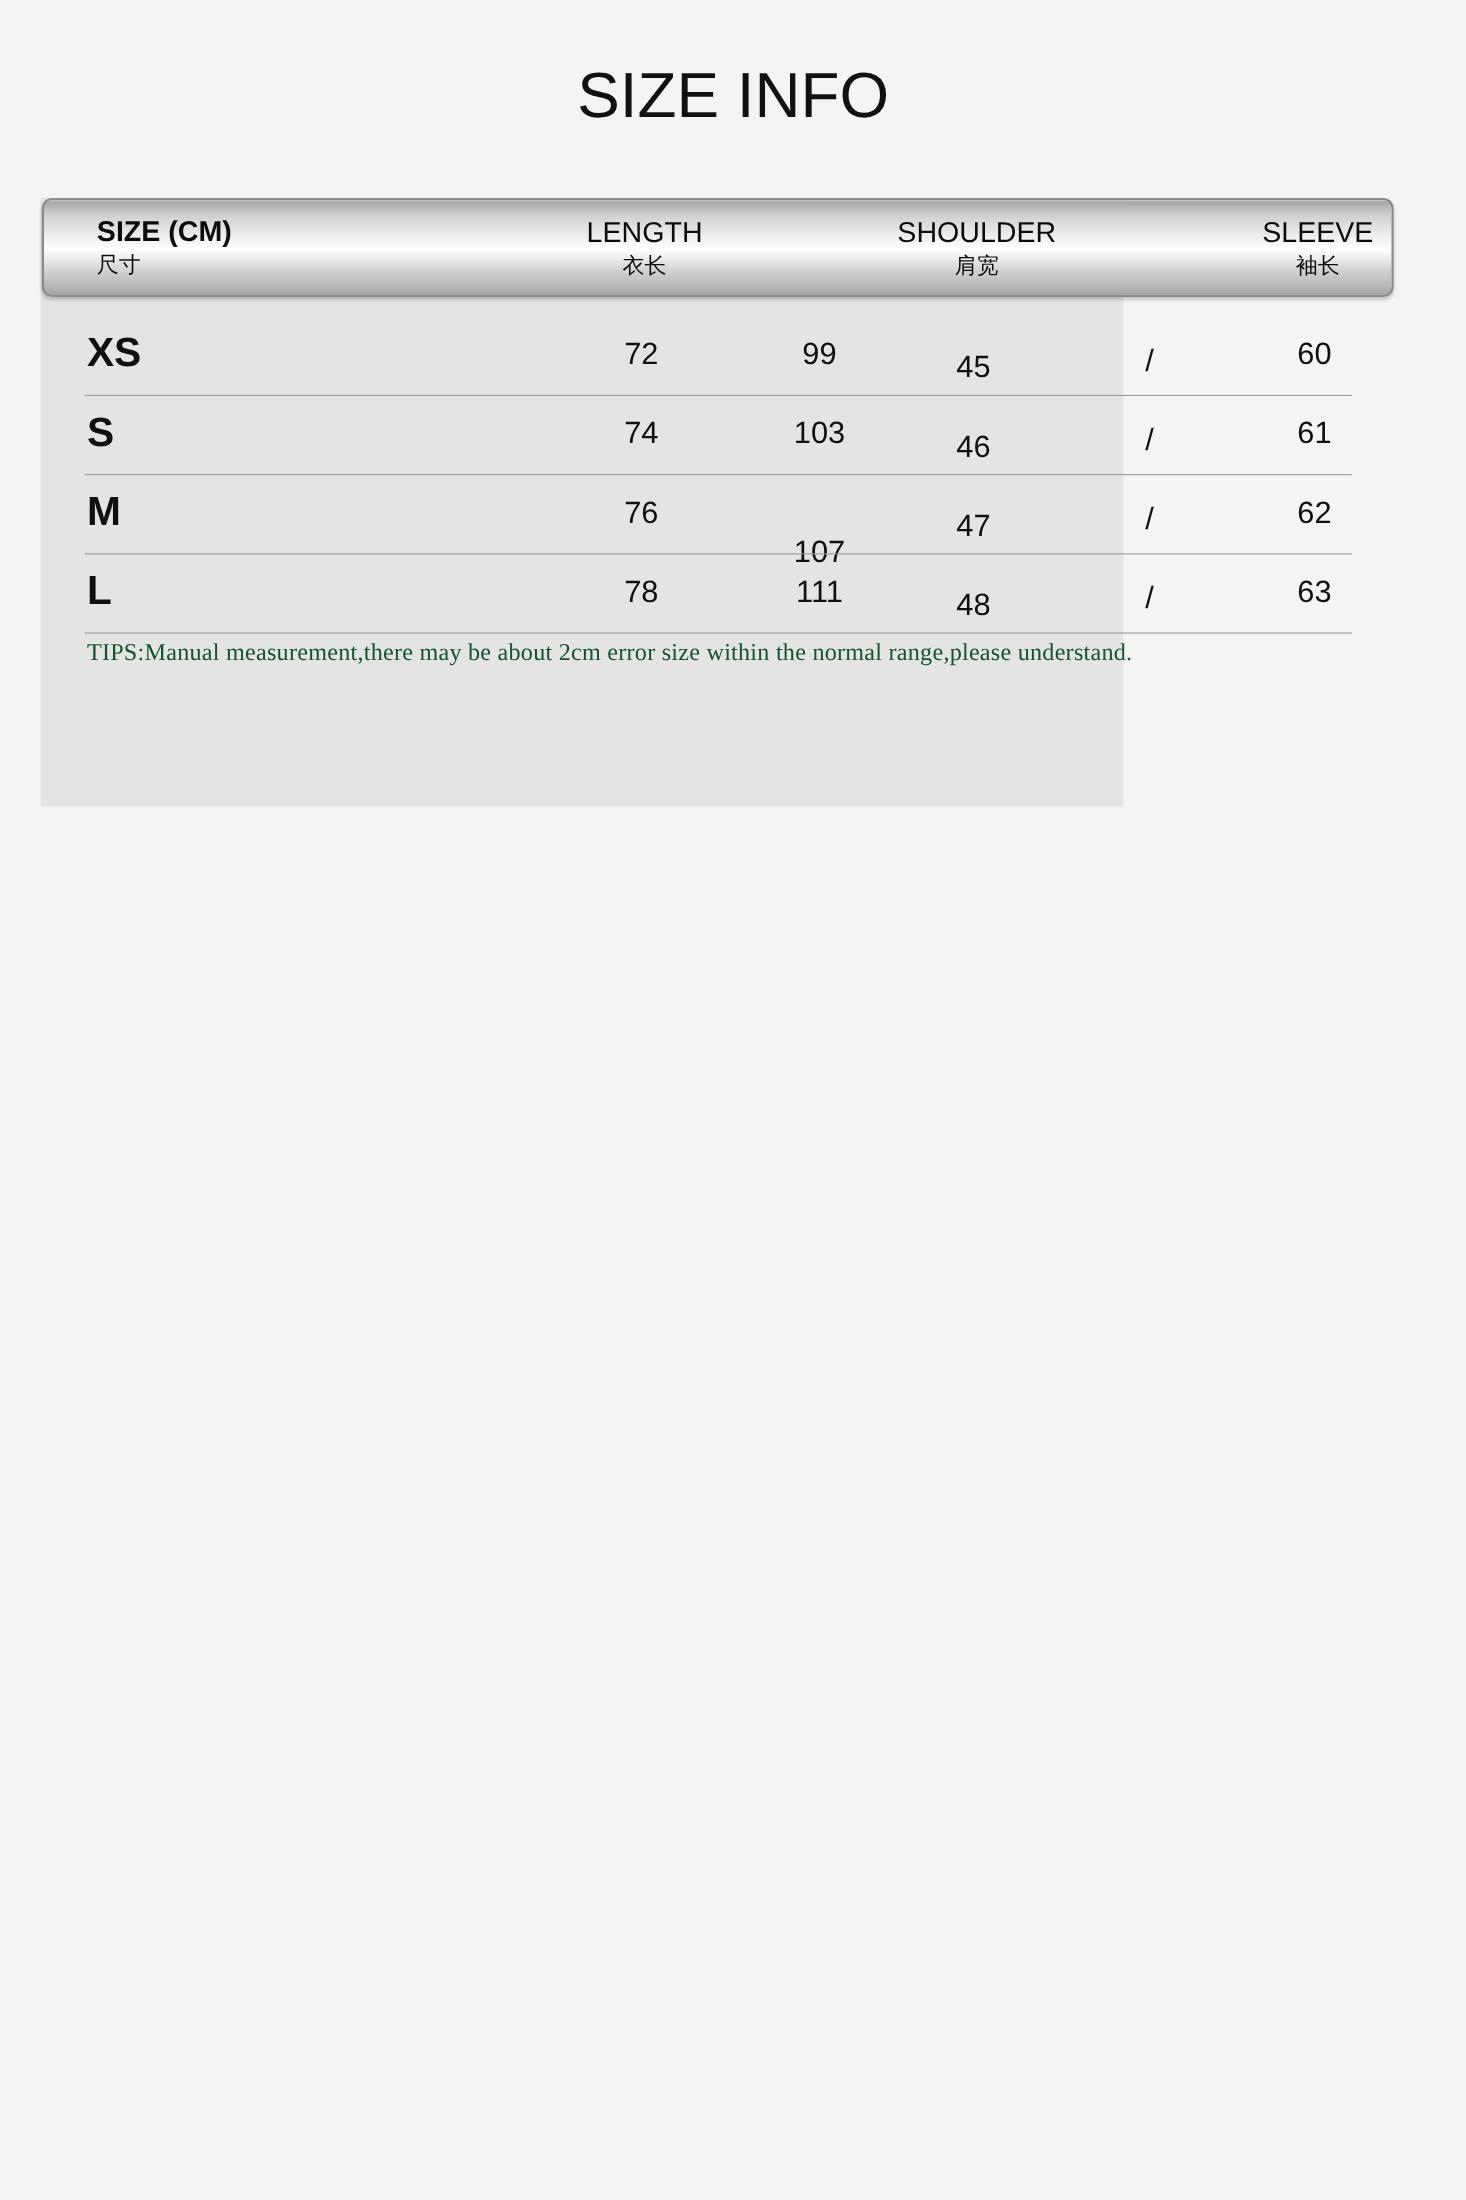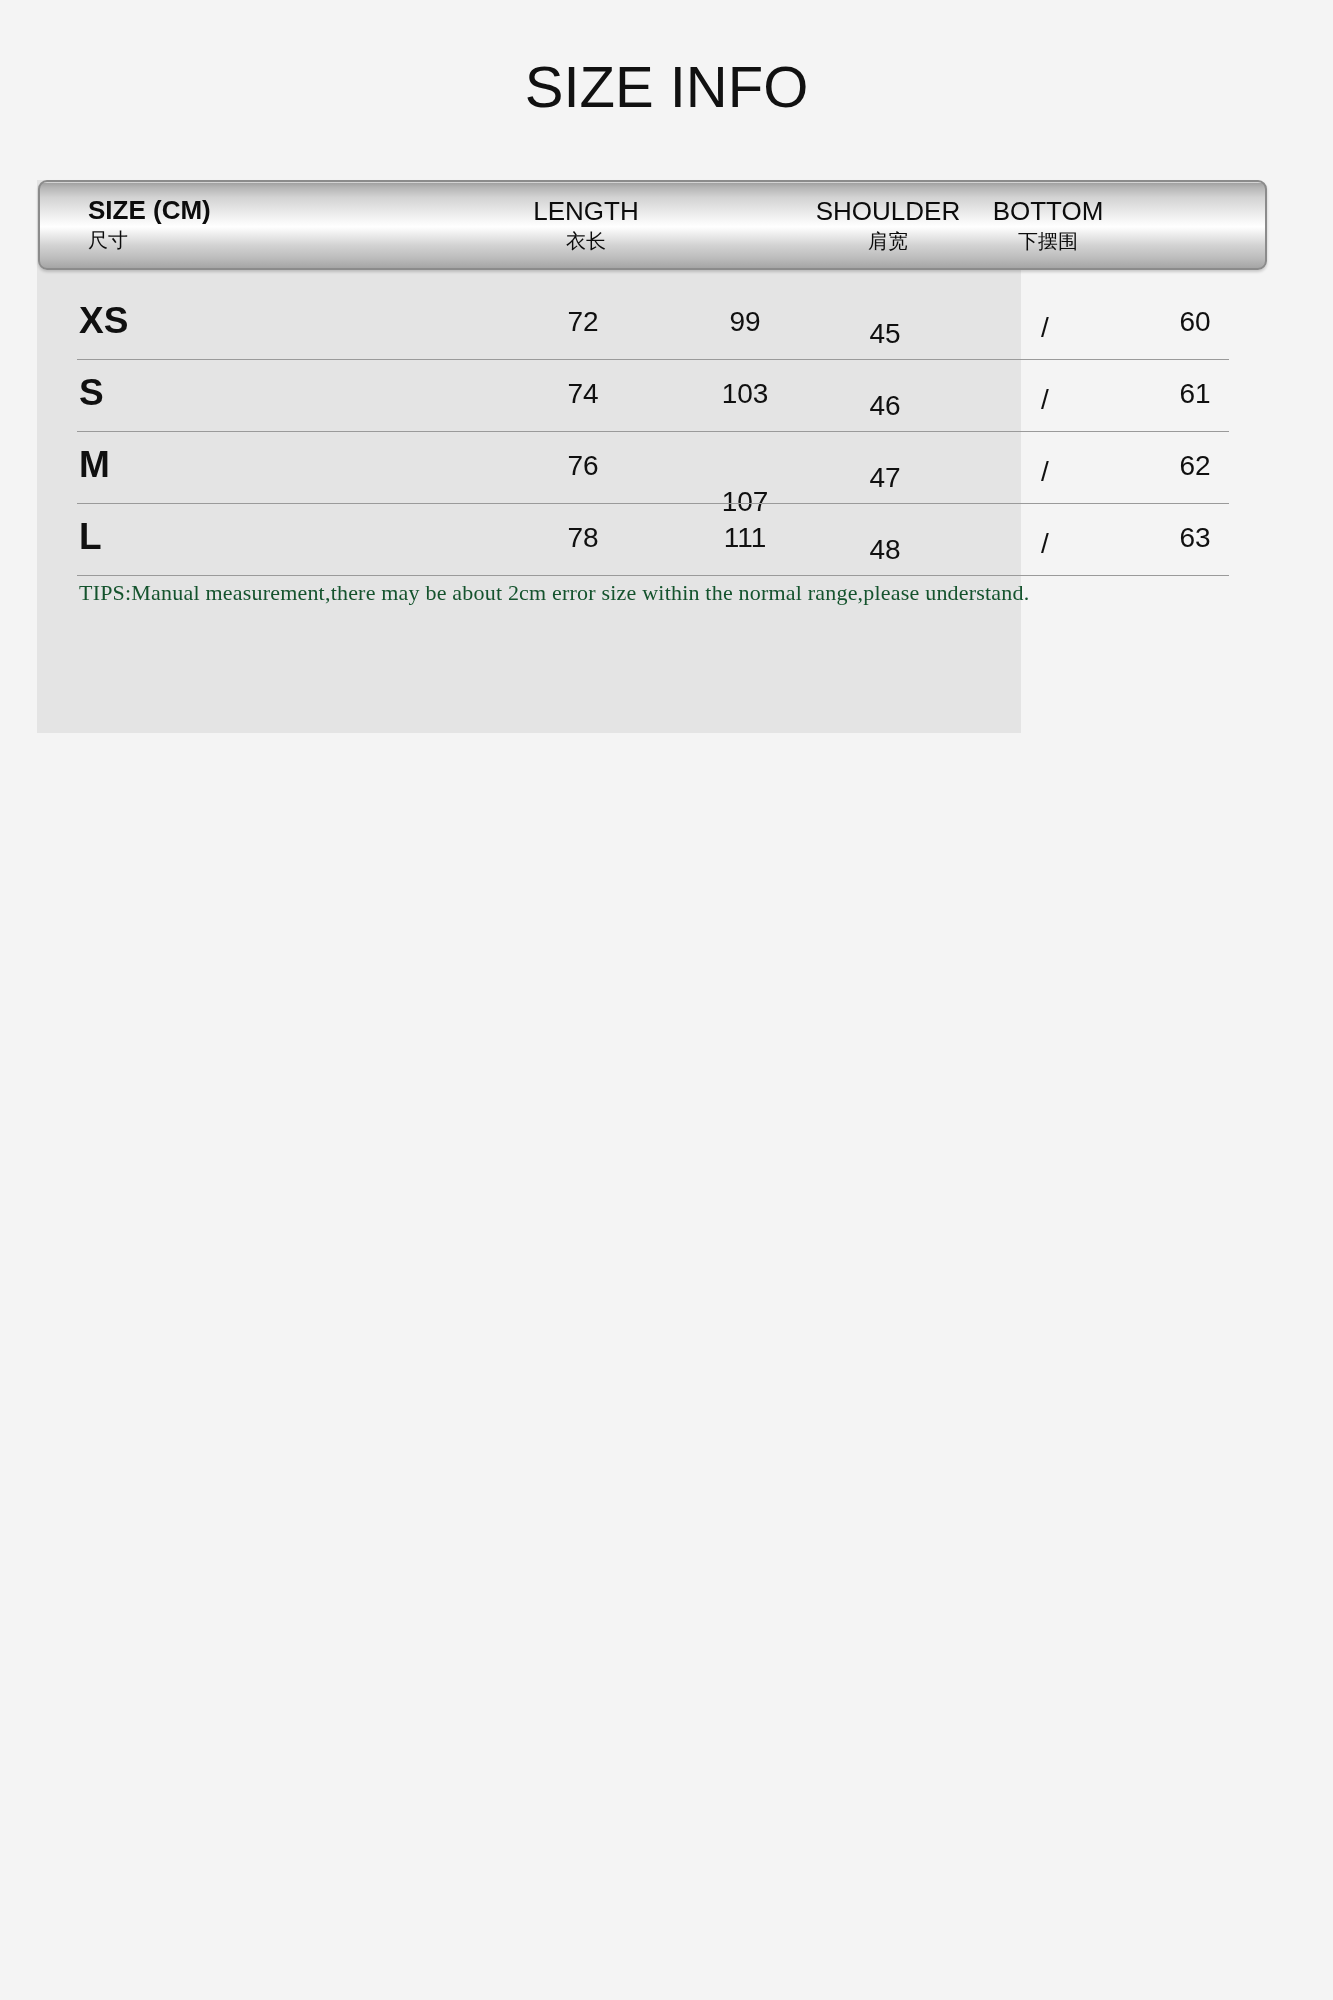--- a/index.html
+++ b/index.html
@@ -170,23 +170,23 @@
         <div class="hdr-zh">尺寸</div>
       </div>
       <div class="hdr-cell" style="left: 428px; width: 236px;">
         <div class="hdr-en">LENGTH</div>
         <div class="hdr-zh">衣长</div>
       </div>
       <div class="hdr-cell" style="left: 730px; width: 236px;">
         <div class="hdr-en">SHOULDER</div>
         <div class="hdr-zh">肩宽</div>
       </div>
-      <div class="hdr-cell" style="left: 890px; width: 236px;">
-        <div class="hdr-en">BOTTOM</div>
-        <div class="hdr-zh">下摆围</div>
+      <div class="hdr-cell" style="left: 1040px; width: 236px;">
+        <div class="hdr-en">SLEEVE</div>
+        <div class="hdr-zh">袖长</div>
       </div>
     </div>
 
   <div class="rows">
 
   <div class="data-row">
         <div class="cell size-label">XS</div>
         <div class="cell v-length" style="left: 428px; width: 236px;">72</div>
         <div class="cell v-chest" style="left: 590px; width: 236px;">99</div>
         <div class="cell v-shoulder" style="left: 730px; width: 236px;">45</div>

